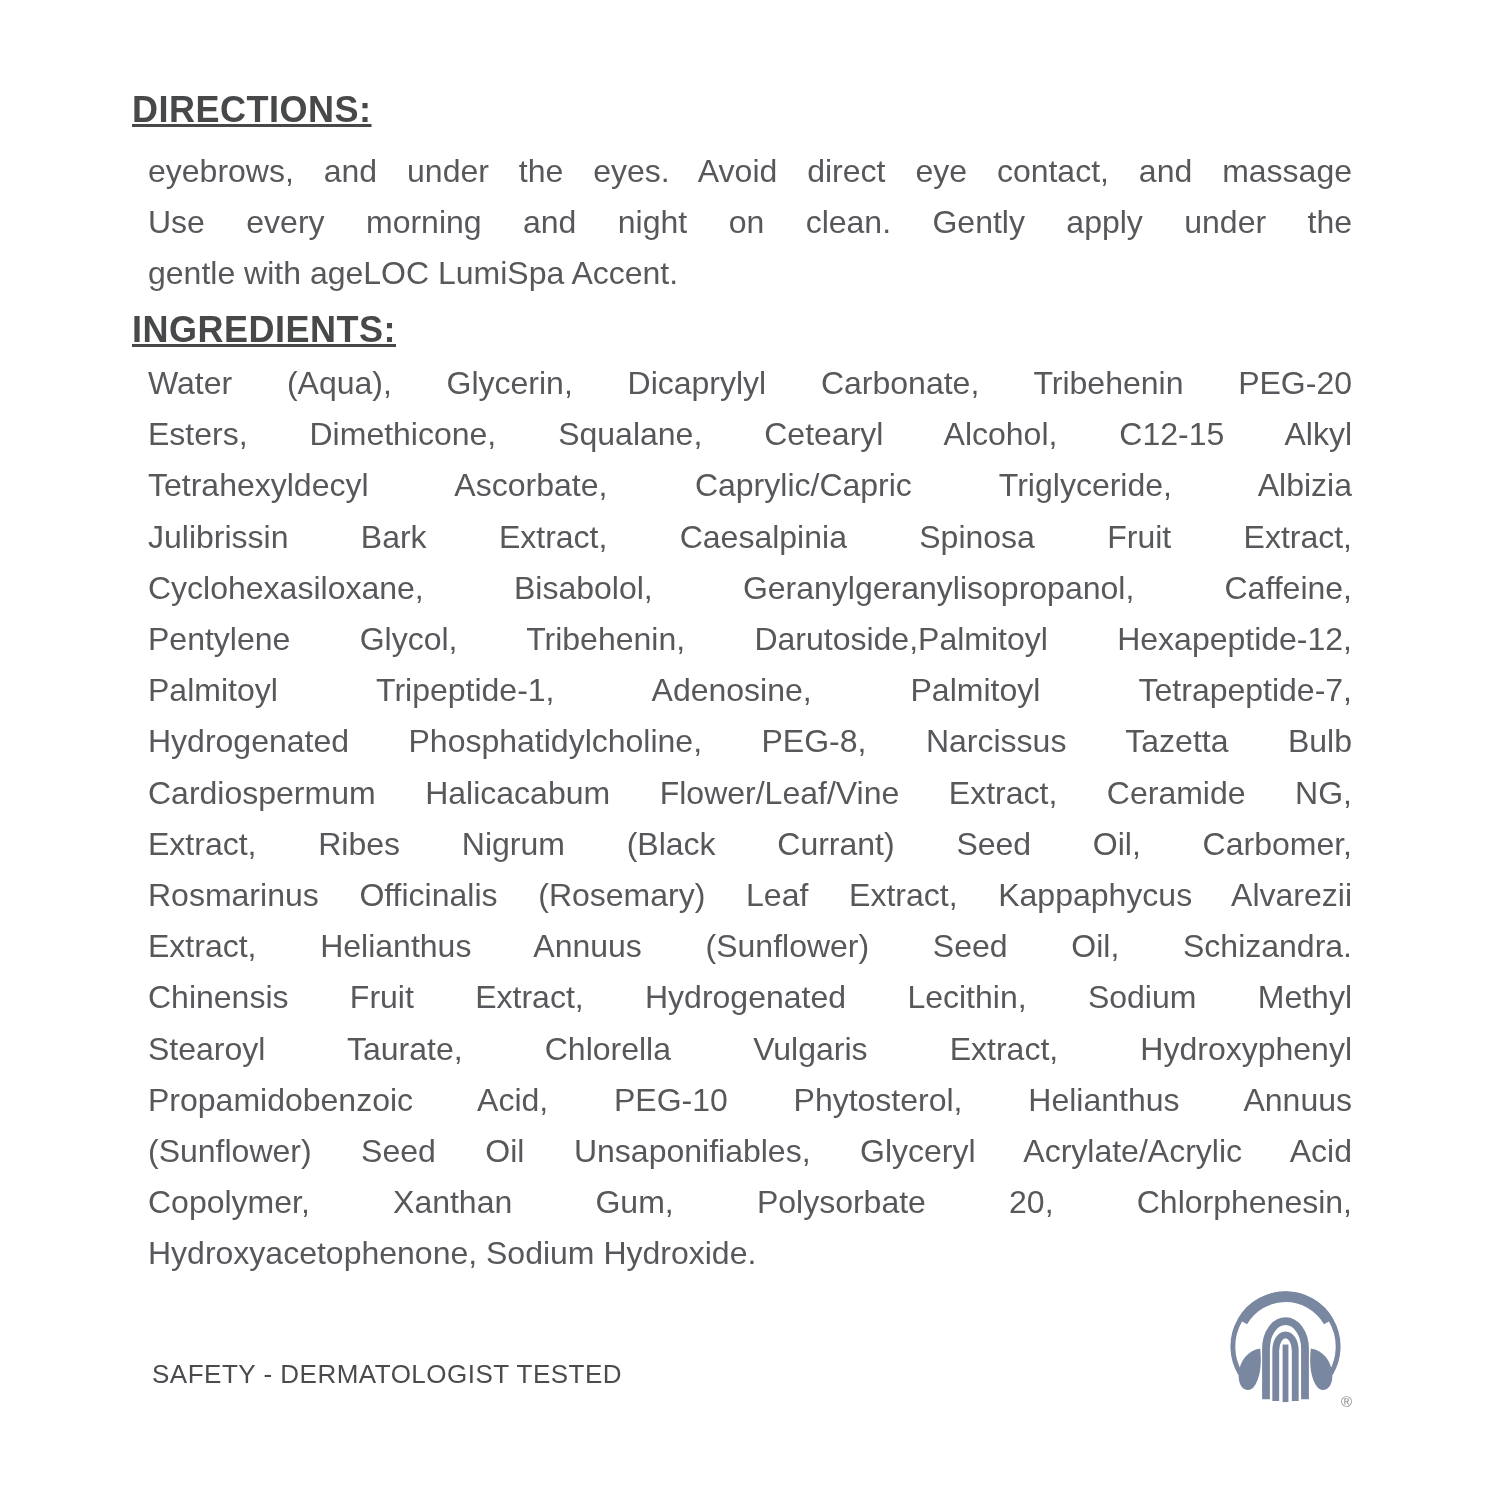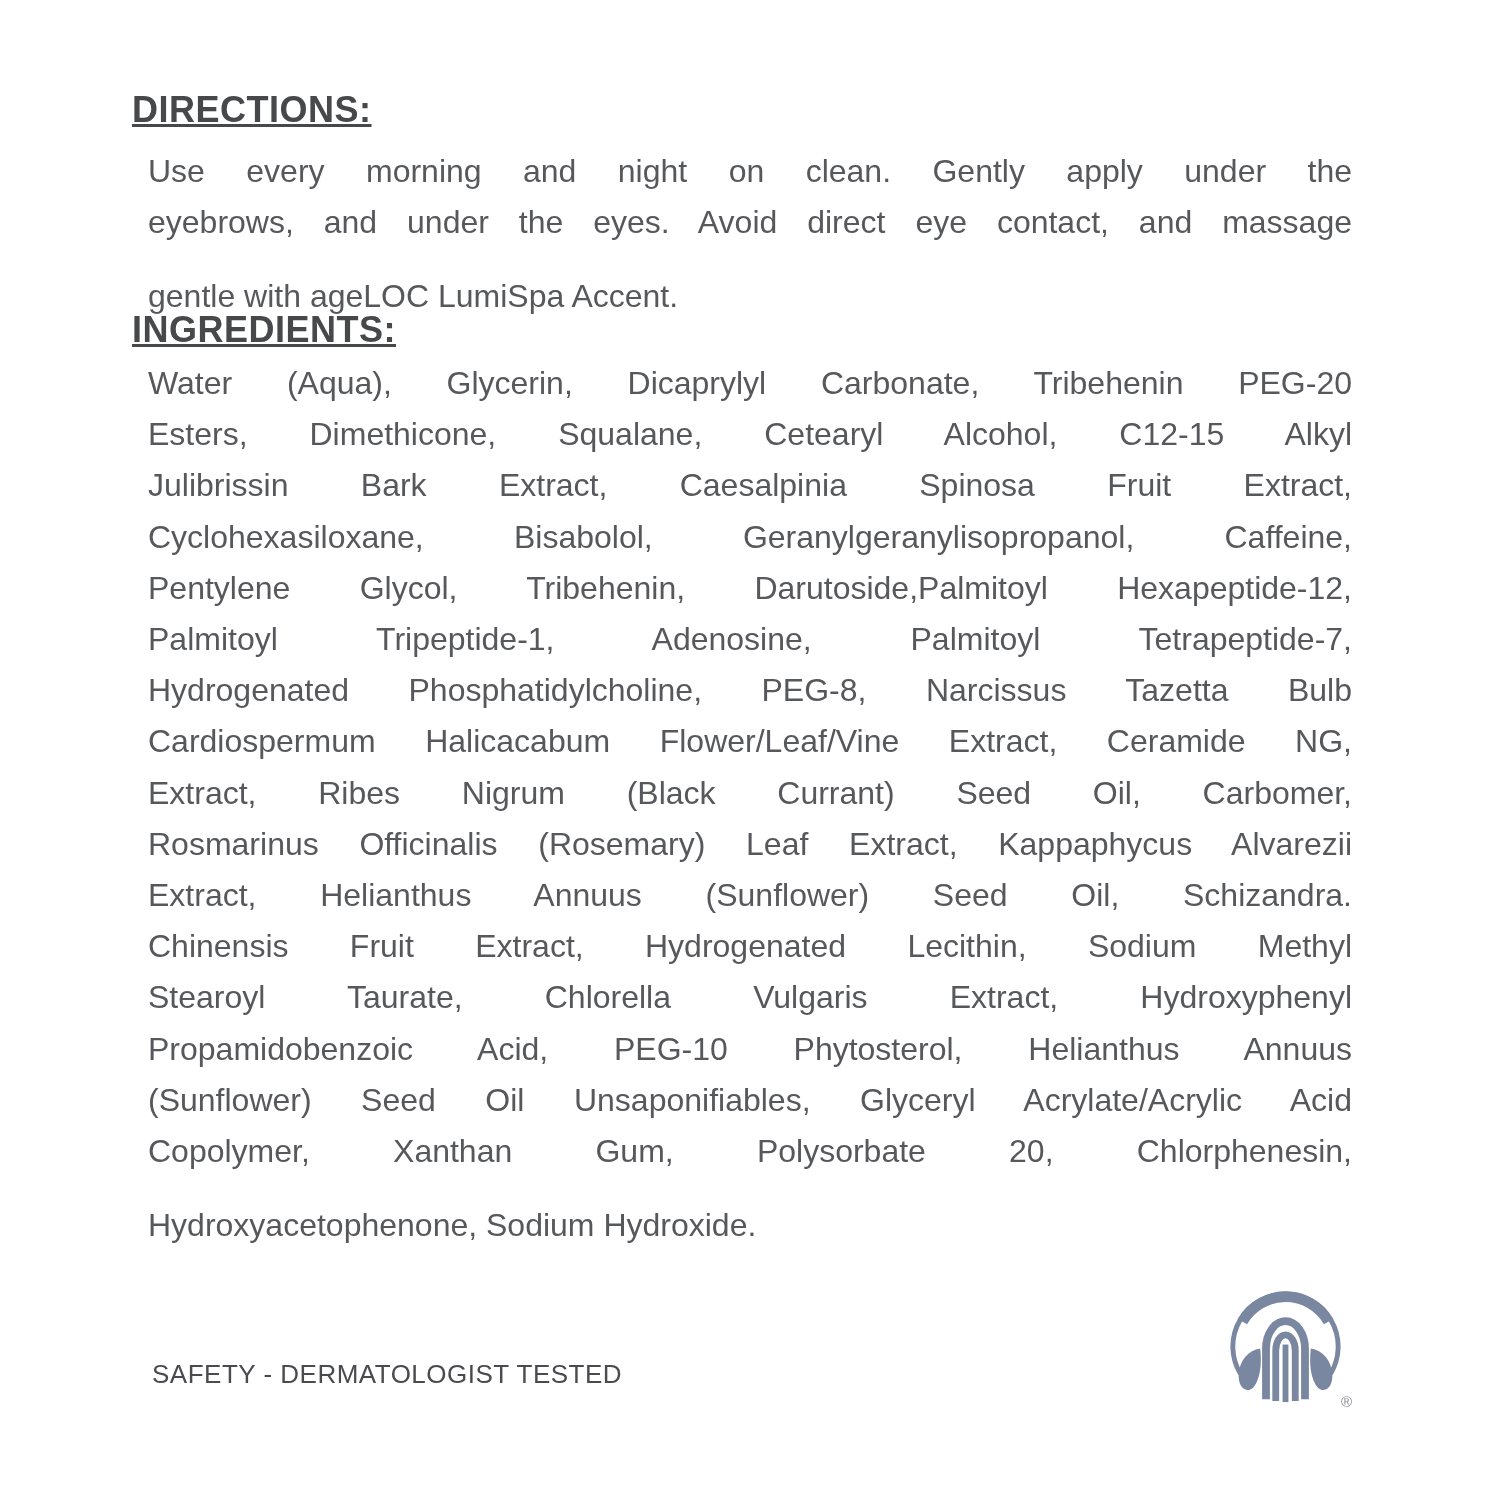--- a/index.html
+++ b/index.html
@@ -31,21 +31,20 @@
     font-size:32px;color:var(--color-body);
   }
   .pline{
     line-height:51.2px;
     text-align:justify;
     text-align-last:justify;
     white-space:normal;
   }
   .pline.last{
     text-align-last:left;
-    margin-top:23px;
   }
   #directions-heading{top:92px;}
   #directions-para{top:146px;}
   #ingredients-heading{top:312px;}
   #ingredients-para{top:358px;}
   #safety-text{
     position:absolute;left:152px;top:1354px;width:900px;
     font-size:26px;line-height:40px;
     color:var(--color-safety);
     letter-spacing:0.5px;
@@ -63,30 +62,31 @@
   }
 </style>
 </head>
 <body>
 
 <div class="page">
 
   <div id="directions-heading" class="heading">DIRECTIONS:</div>
 
   <div id="directions-para" class="para">
+      <div class="pline">eyebrows, and under the eyes. Avoid direct eye contact, and massage</div>
       <div class="pline">Use every morning and night on clean. Gently apply under the</div>
-      <div class="pline">eyebrows, and under the eyes. Avoid direct eye contact, and massage</div>
       <div class="pline last">gentle with ageLOC LumiSpa Accent.</div>
     </div>
 
   <div id="ingredients-heading" class="heading">INGREDIENTS:</div>
 
   <div id="ingredients-para" class="para">
       <div class="pline">Water (Aqua), Glycerin, Dicaprylyl Carbonate, Tribehenin PEG-20</div>
       <div class="pline">Esters, Dimethicone, Squalane, Cetearyl Alcohol, C12-15 Alkyl</div>
+      <div class="pline">Tetrahexyldecyl Ascorbate, Caprylic/Capric Triglyceride, Albizia</div>
       <div class="pline">Julibrissin Bark Extract, Caesalpinia Spinosa Fruit Extract,</div>
       <div class="pline">Cyclohexasiloxane, Bisabolol, Geranylgeranylisopropanol, Caffeine,</div>
       <div class="pline">Pentylene Glycol, Tribehenin, Darutoside,Palmitoyl Hexapeptide-12,</div>
       <div class="pline">Palmitoyl Tripeptide-1, Adenosine, Palmitoyl Tetrapeptide-7,</div>
       <div class="pline">Hydrogenated Phosphatidylcholine, PEG-8, Narcissus Tazetta Bulb</div>
       <div class="pline">Cardiospermum Halicacabum Flower/Leaf/Vine Extract, Ceramide NG,</div>
       <div class="pline">Extract, Ribes Nigrum (Black Currant) Seed Oil, Carbomer,</div>
       <div class="pline">Rosmarinus Officinalis (Rosemary) Leaf Extract, Kappaphycus Alvarezii</div>
       <div class="pline">Extract, Helianthus Annuus (Sunflower) Seed Oil, Schizandra.</div>
       <div class="pline">Chinensis Fruit Extract, Hydrogenated Lecithin, Sodium Methyl</div>

